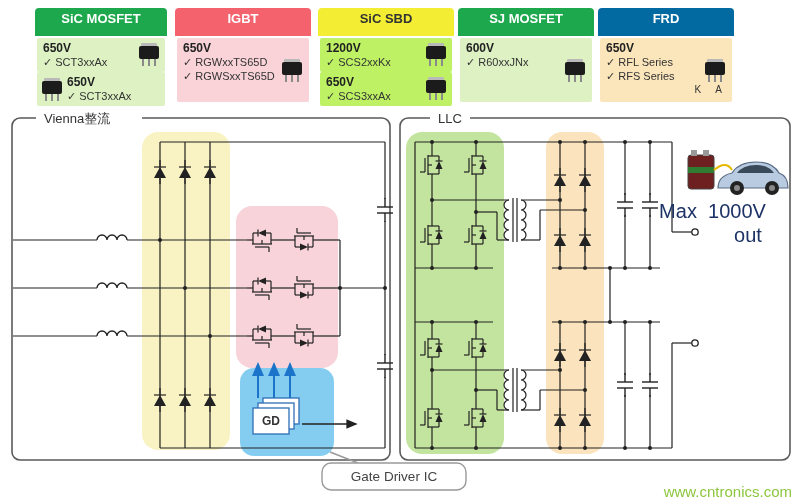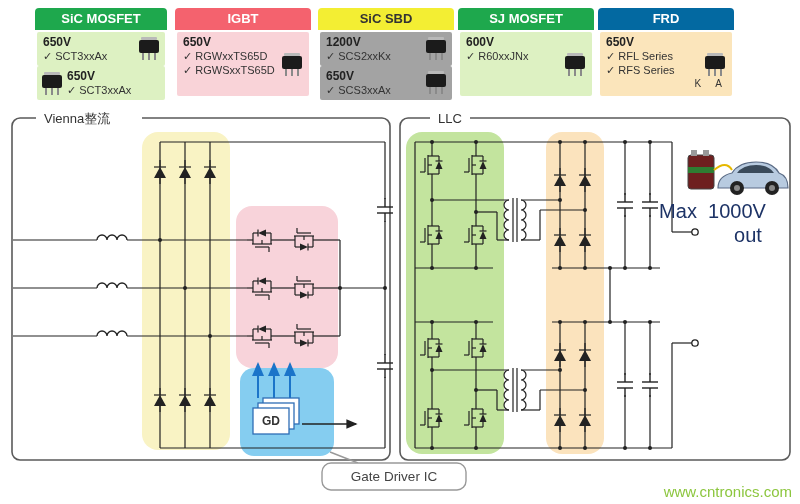--- a/index.html
+++ b/index.html
@@ -3,41 +3,41 @@
 <meta charset="utf-8">
 <style>
   *{margin:0;padding:0;box-sizing:border-box}
   html,body{width:800px;height:504px}
   body{position:relative;background:#fff;font-family:"Liberation Sans",sans-serif;overflow:hidden}
   .diagram{position:absolute;left:0;top:0}
   svg text{font-family:"Liberation Sans","DejaVu Sans",sans-serif}
 
   
   .card{position:absolute;top:8px;border-radius:4px;overflow:hidden}
-  .card-header{height:22px;line-height:22px;text-align:center;font-size:13px;font-weight:bold;color:#fff}
+  .card-header{height:28px;line-height:22px;text-align:center;font-size:13px;font-weight:bold;color:#fff}
   .card-header.dark-text{color:#333}
   .card-body{padding:2px;display:flex;flex-direction:column;gap:0;background:#fff}
   .card-row{position:relative;border-radius:2px;padding:3px 6px}
   .card-row.tall{min-height:64px}
   .card-row.short{min-height:30px}
   .volt{display:block;font-size:12px;font-weight:bold;color:#222;line-height:14px}
   .part{display:block;font-size:11px;color:#333;line-height:14px;white-space:nowrap}
   .indent{padding-left:24px}
   .pkg{position:absolute;width:20px;height:13px;background:#1b1b1b;border-radius:2px}
   .pkg::before{content:"";position:absolute;top:-3px;left:2px;right:2px;height:3px;background:#b9b9b9;border-radius:1px}
   .pkg::after{content:"";position:absolute;top:100%;left:3px;width:14px;height:7px;
       background:repeating-linear-gradient(90deg,#8a8a8a 0 2px,transparent 2px 6px)}
   .pkg.r-top{right:6px;top:8px}
   .pkg.l-mid{left:5px;top:9px}
   .pkg.r-mid{right:7px;top:24px}
   .pins{position:absolute;right:4px;top:46px;font-size:10px;color:#333;letter-spacing:6px}
 
   .bg-green{background:#ddf1c2}
   .bg-pink{background:#f9d3d8}
-  .bg-yellow{background:#a3a3a3}
+  .bg-yellow{background:#bef264}
   .bg-orange{background:#fbe5bb}
   .hd-green{background:#1ea84d}
   .hd-red{background:#f4626e}
   .hd-yellow{background:#f3ee33}
   .hd-orange{background:#0369a1}
 </style>
 </head>
 <body>
 
 <svg class="diagram" width="800" height="504" viewBox="0 0 800 504">

